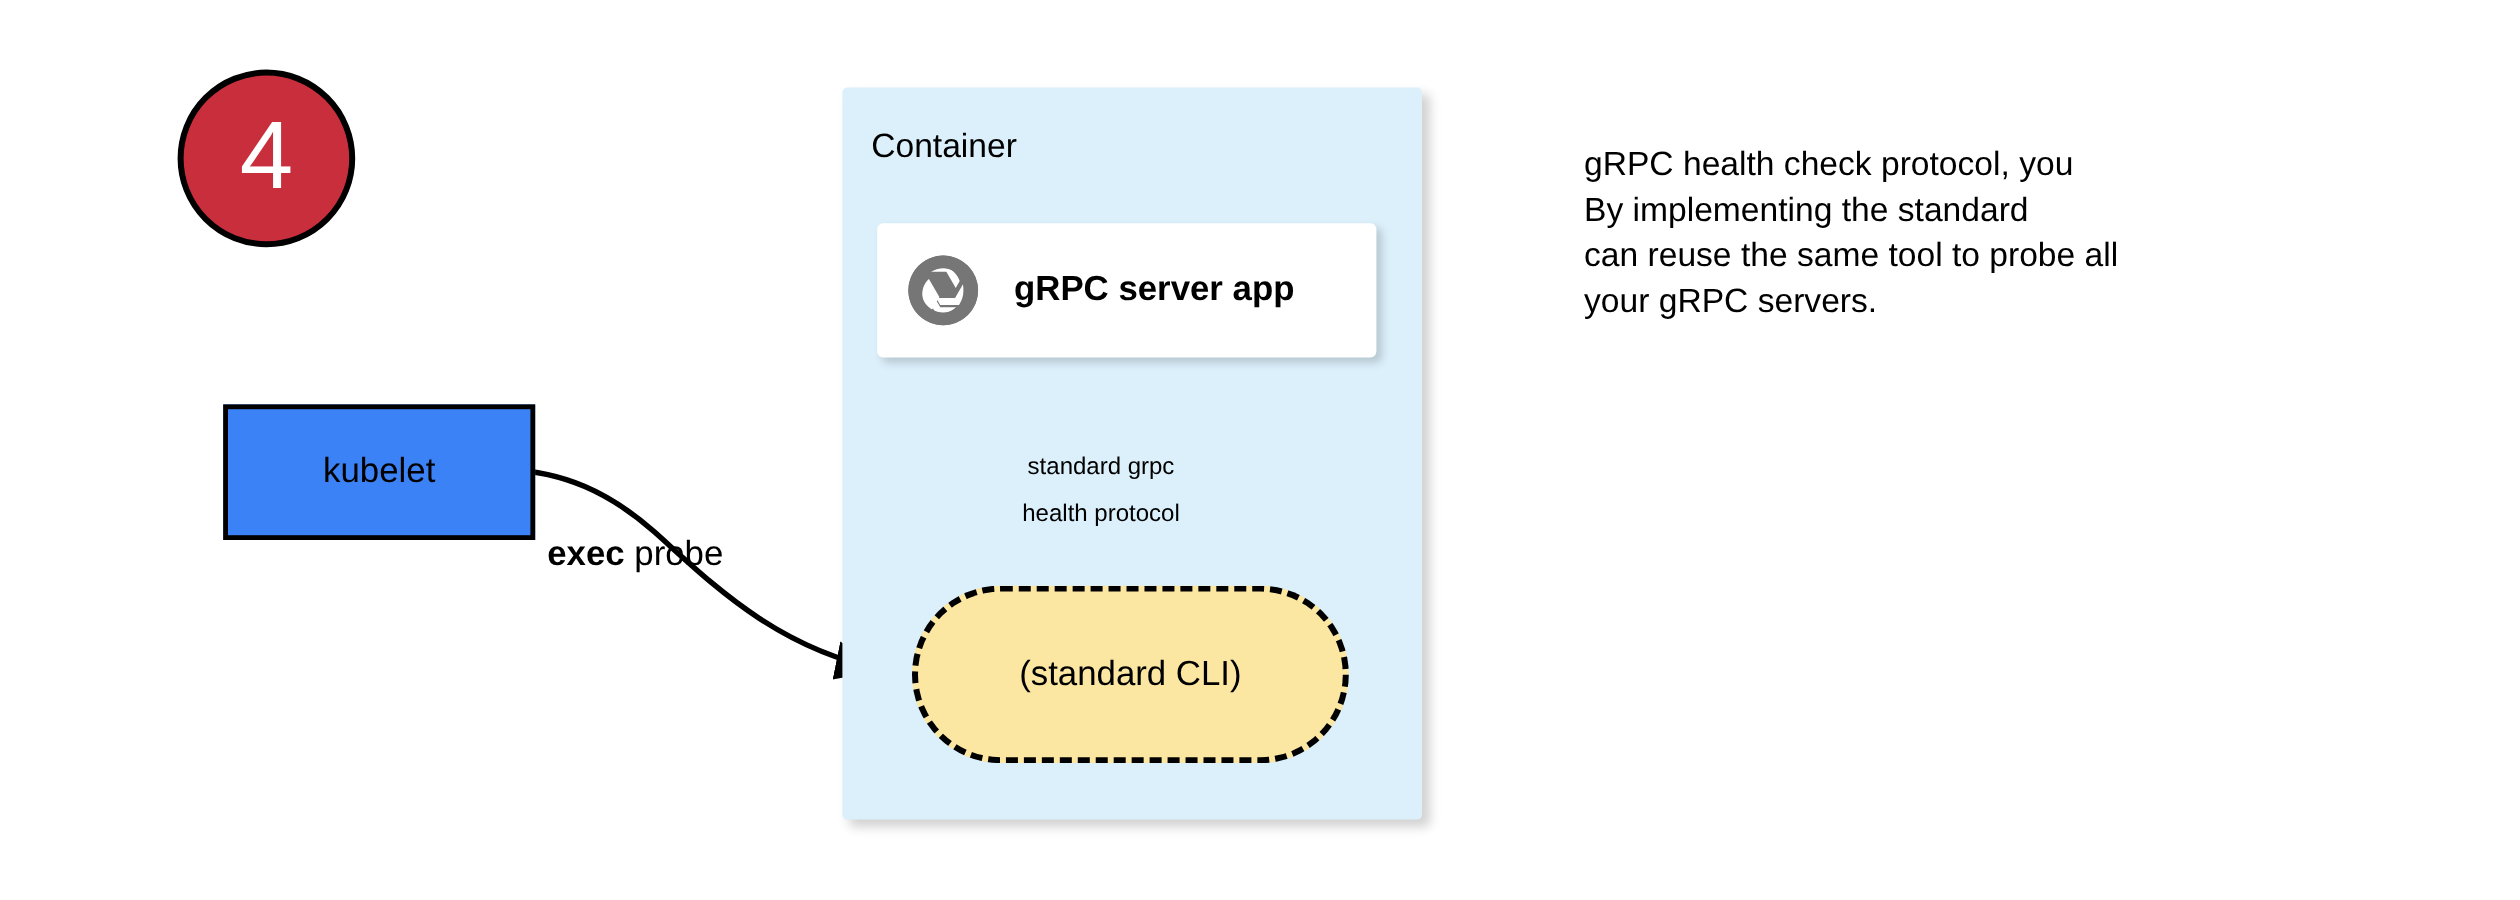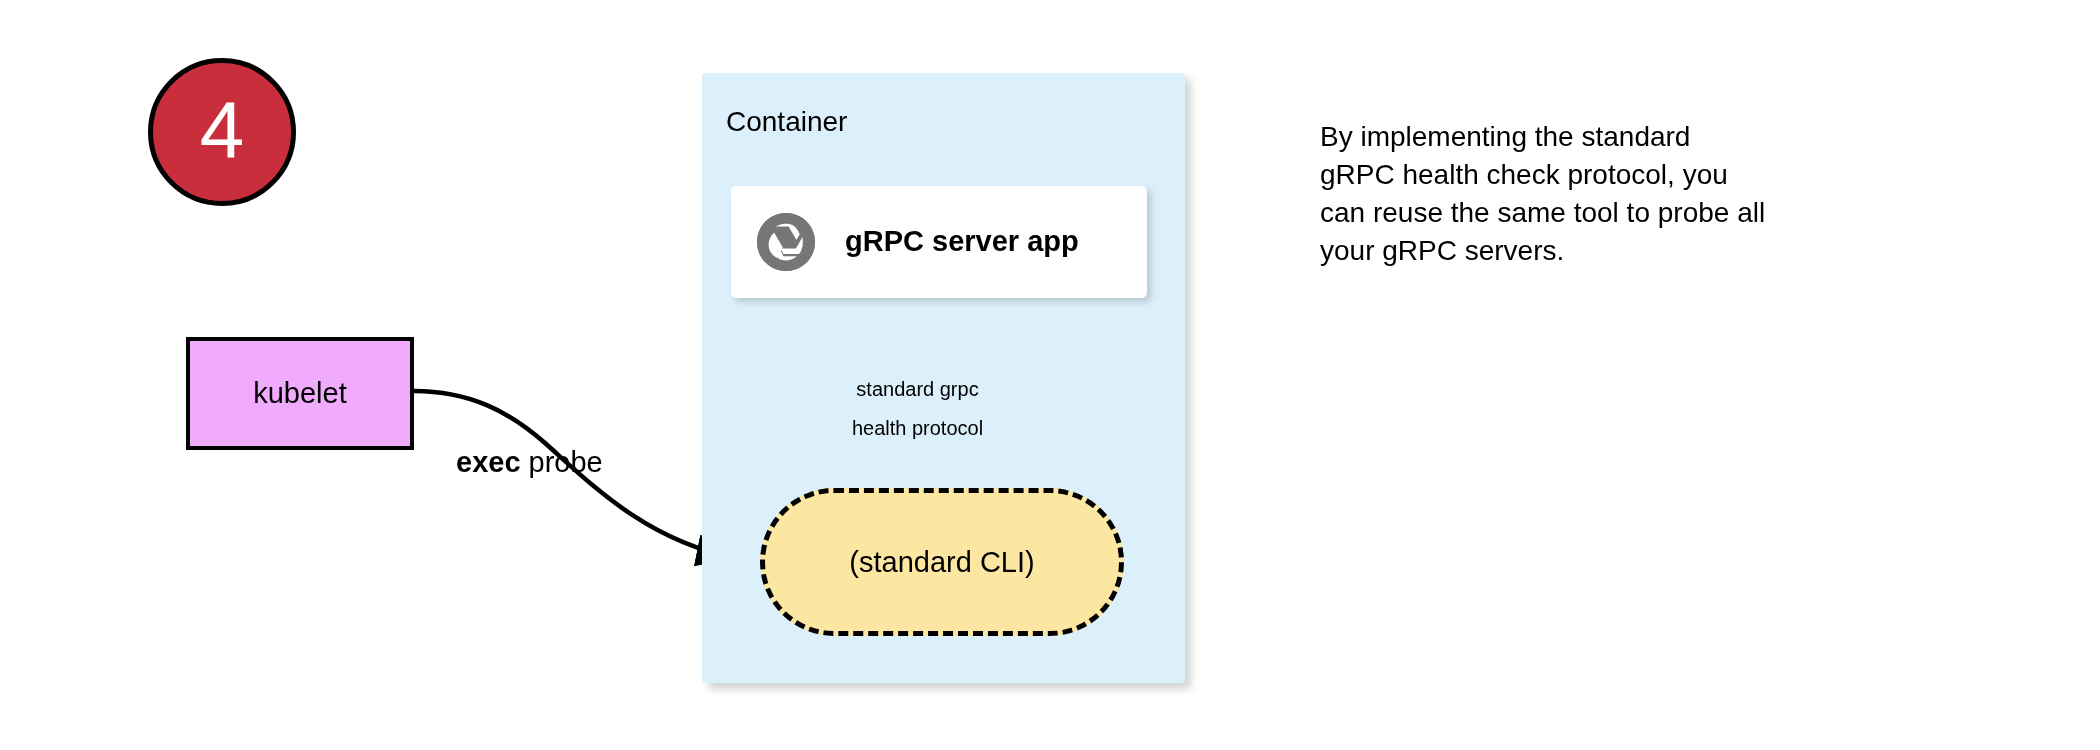--- a/index.html
+++ b/index.html
@@ -45,23 +45,23 @@
     font-weight: 400;
     letter-spacing: 0px;
     margin-top: -4px;
   }
 
   
   .kubelet-box {
     position: absolute;
     left: 186px;
     top: 337px;
-    width: 228px;
+    width: 260px;
     height: 113px;
-    background: #f0abfc;
+    background: #3b82f6;
     border: 4px solid #000000;
     box-sizing: border-box;
     display: flex;
     align-items: center;
     justify-content: center;
   }
   .kubelet-label {
     font-size: 29px;
     line-height: 1.1;
   }
@@ -229,17 +229,17 @@
 <div class="protocol-label">
   <span>standard grpc</span>
   <span>health protocol</span>
 </div>
 
 <div class="probe-pill">
   <span class="probe-pill-subtitle">(standard CLI)</span>
 </div>
 
 <div class="description">
+  <span>gRPC health check protocol, you</span>
   <span>By implementing the standard</span>
-  <span>gRPC health check protocol, you</span>
   <span>can reuse the same tool to probe all</span>
   <span>your gRPC servers.</span>
 </div>
 
 </body></html>

